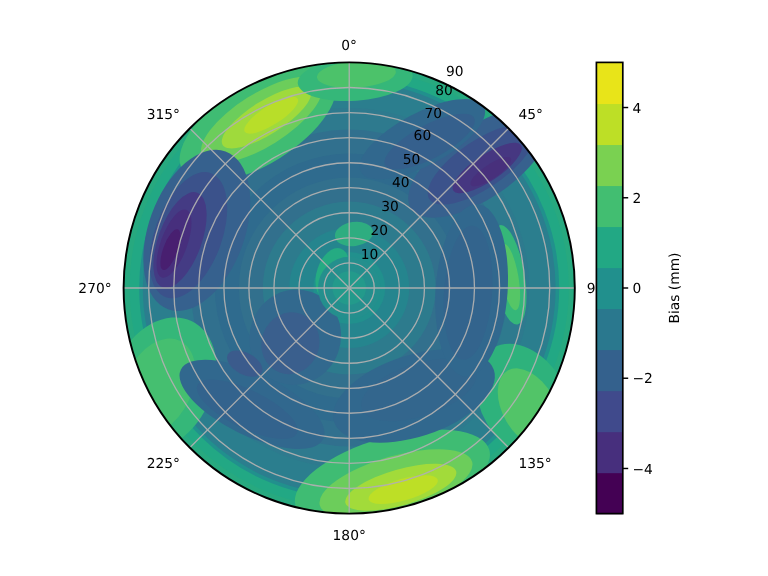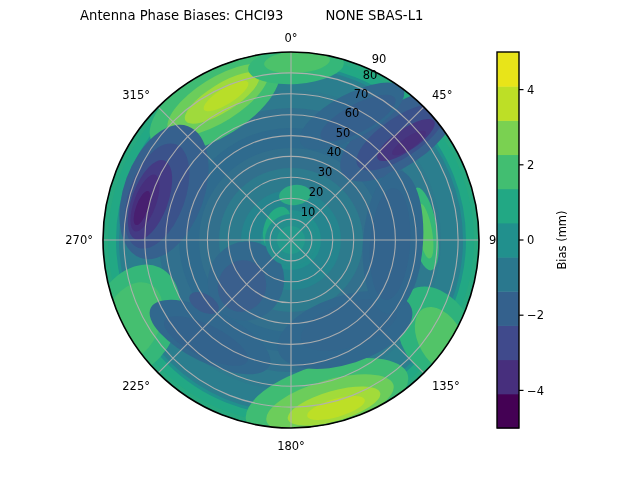--- a/index.html
+++ b/index.html
@@ -54,21 +54,20 @@
     font-family: "DejaVu Sans", sans-serif;
     font-size: 11.5px;
     fill: #000000;
   }
 </style>
 </head>
 <body>
 
 <div id="figure">
 
-  <div class="title-text"><span class="title-inner">Antenna Phase Biases: CHCI93          NONE SBAS-L1</span></div>
 
   <svg id="plot" width="640" height="480" viewBox="0 0 640 480">
 
     <defs>
       <clipPath id="diskClip">
         <circle cx="291" cy="240" r="188"></circle>
       </clipPath>
     </defs>
 
     <g clip-path="url(#diskClip)">

